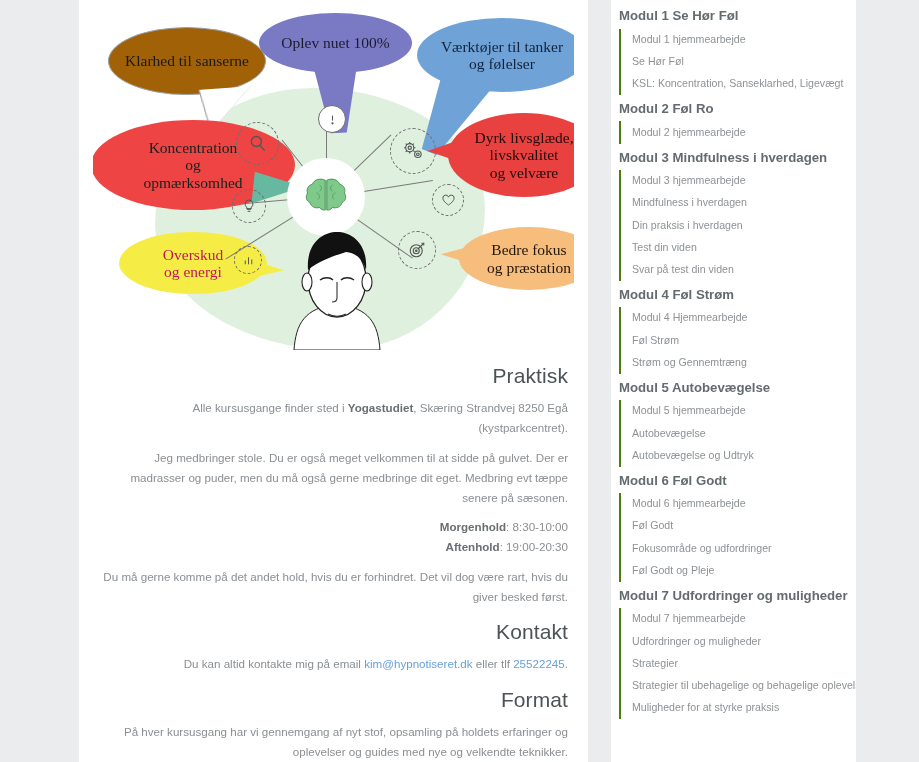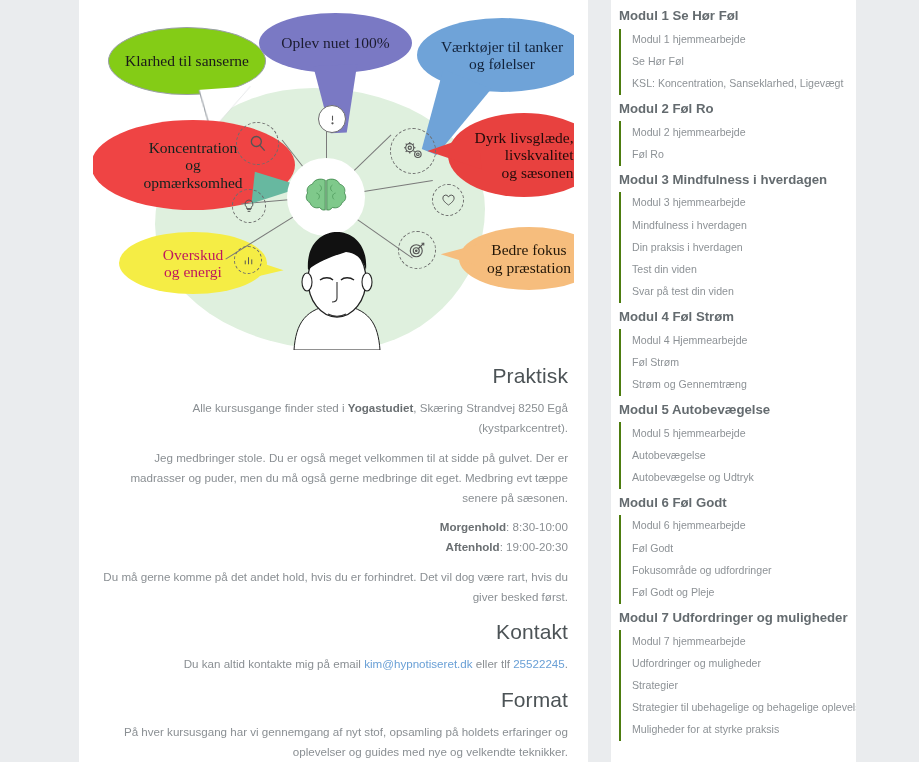--- a/index.html
+++ b/index.html
@@ -50,21 +50,21 @@
     position: absolute;
     display: flex; align-items: center; justify-content: center;
     text-align: center;
     font-family: "Liberation Serif", serif;
     color: #1a1a1a;
     line-height: 1.12;
     border-radius: 50%;
   }
   .bub-klarhed {
     left: 15px; top: 27px; width: 158px; height: 68px;
-    background: #84cc16; border: 1.1px solid #9aa0a6;
+    background: #a16207; border: 1.1px solid #9aa0a6;
     font-size: 15.5px;
   }
   .bub-klarhed::after {
     content: ""; position: absolute; left: 92px; top: 60px;
     width: 0; height: 0;
     border-left: 9px solid transparent;
     border-right: 42px solid transparent;
     border-top: 42px solid #ffffff;
     filter: drop-shadow(0.6px 0.6px 0 #9aa0a6) drop-shadow(-0.6px 0.6px 0 #9aa0a6);
     transform: rotate(-4deg);
@@ -100,21 +100,21 @@
   .bub-koncentration .tail {
     position: absolute; left: 162px; top: 55px;
     width: 0; height: 0;
     border-top: 10px solid transparent;
     border-bottom: 22px solid transparent;
     border-left: 50px solid #67b8a0;
     transform: rotate(6deg);
   }
   .bub-dyrk {
     left: 355px; top: 113px; width: 152px; height: 84px;
-    background: #e8413f; color: #220b0a; font-size: 15.5px; text-align: right;
+    background: #e8413f; color: #220b0a; font-size: 15.5px;
   }
   .bub-dyrk .tail {
     position: absolute; left: -36px; top: 24px;
     width: 0; height: 0;
     border-top: 12px solid transparent;
     border-bottom: 24px solid transparent;
     border-right: 52px solid #e8413f;
     transform: rotate(-6deg);
   }
   .bub-overskud {
@@ -331,21 +331,21 @@
           <span>og</span><br>
           <span>opmærksomhed</span>
         </span>
       </div>
 
       <div class="bubble bub-dyrk">
         <span class="tail"></span>
         <span>
           <span>Dyrk livsglæde,</span><br>
           <span>livskvalitet</span><br>
-          <span>og sæsonen</span>
+          <span>og velvære</span>
         </span>
       </div>
 
       <div class="bubble bub-overskud">
         <span class="tail"></span>
         <span>
           <span>Overskud</span><br>
           <span>og energi</span>
         </span>
       </div>
@@ -395,21 +395,20 @@
         <div class="sub-item">Modul 1 hjemmearbejde</div>
         <div class="sub-item">Se Hør Føl</div>
         <div class="sub-item">KSL: Koncentration, Sanseklarhed, Ligevægt</div>
       </div>
     </div>
 
     <div class="mod-group">
       <div class="mod-head">Modul 2 Føl Ro</div>
       <div class="mod-sub">
         <div class="sub-item">Modul 2 hjemmearbejde</div>
-        <div class="sub-item">Føl Ro</div>
       </div>
     </div>
 
     <div class="mod-group">
       <div class="mod-head">Modul 3 Mindfulness i hverdagen</div>
       <div class="mod-sub">
         <div class="sub-item">Modul 3 hjemmearbejde</div>
         <div class="sub-item">Mindfulness i hverdagen</div>
         <div class="sub-item">Din praksis i hverdagen</div>
         <div class="sub-item">Test din viden</div>

